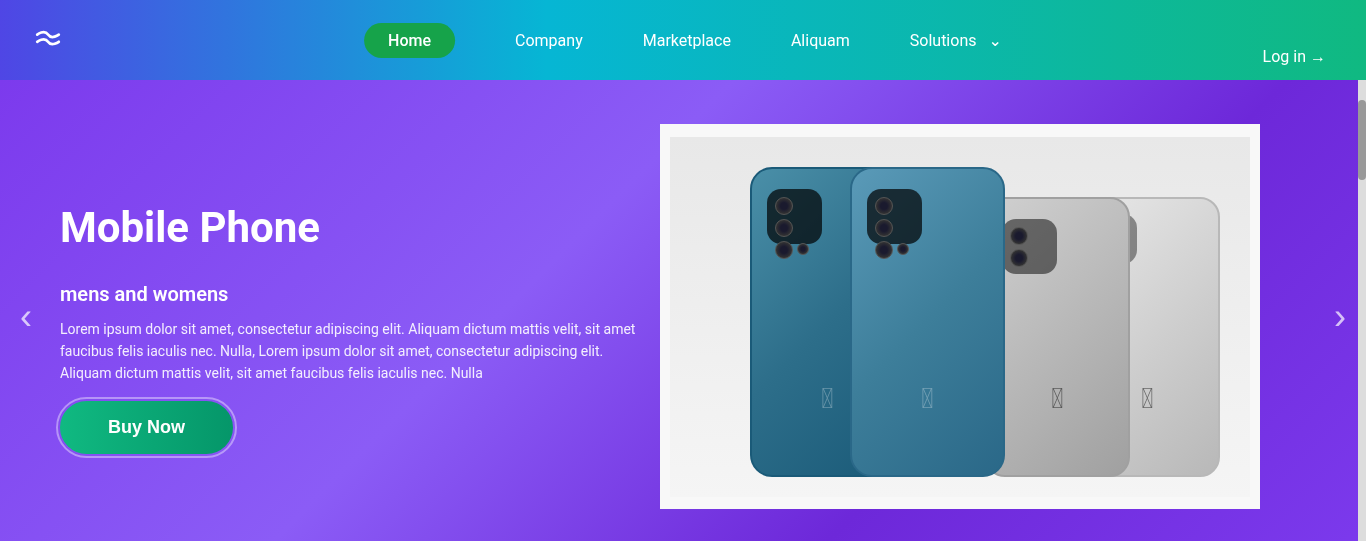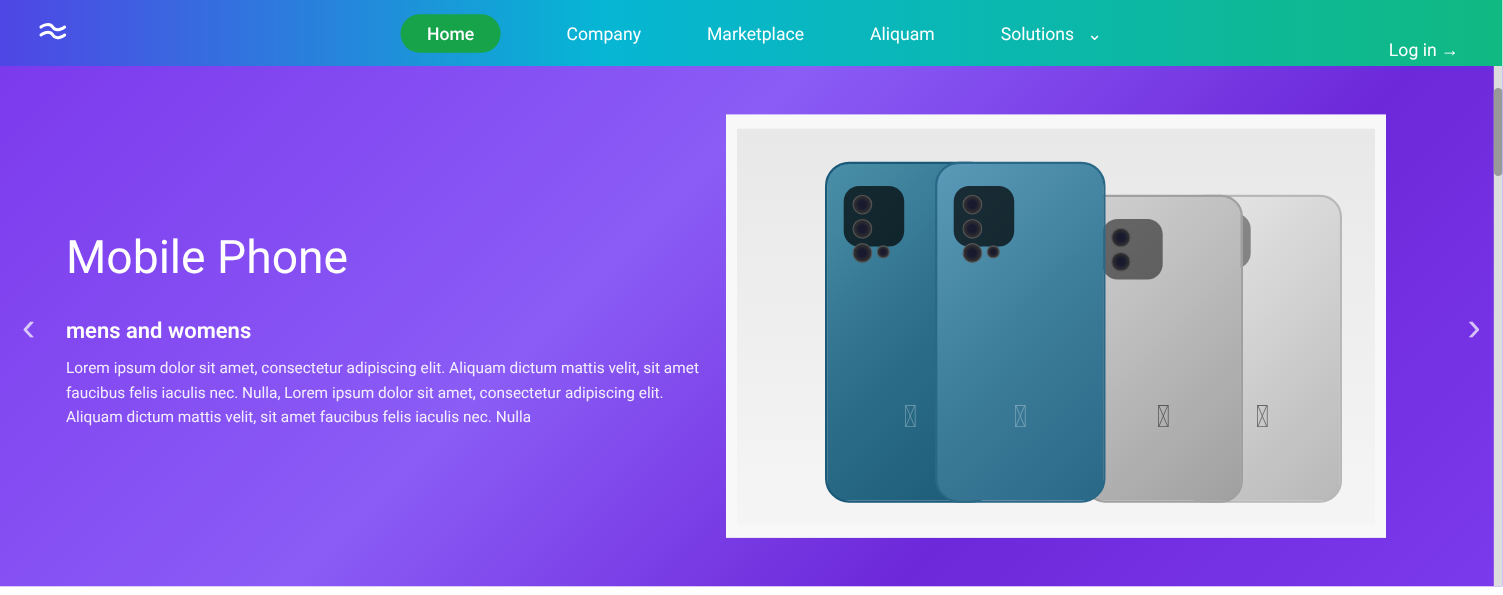--- a/index.html
+++ b/index.html
@@ -11,21 +11,21 @@
     body {
       font-family: -apple-system, BlinkMacSystemFont, 'Segoe UI', Roboto, sans-serif;
       width: 1366px;
       height: 541px;
       overflow: hidden;
     }
 
     
     nav {
       background: linear-gradient(90deg, #4f46e5 0%, #06b6d4 40%, #10b981 100%);
-      height: 60px;
+      height: 80px;
       display: flex;
       align-items: center;
       justify-content: space-between;
       padding: 0 40px 0 30px;
       position: relative;
       z-index: 10;
     }
 
     .nav-logo {
       display: flex;
@@ -90,21 +90,21 @@
 
     .hero-content {
       flex: 1;
       padding: 60px 0 60px 60px;
       max-width: 650px;
       color: white;
     }
 
     .hero-title {
       font-size: 42px;
-      font-weight: 400;
+      font-weight: 700;
       margin-bottom: 28px;
       line-height: 1.2;
       margin-top: 24px;
     }
 
     .hero-subtitle {
       font-size: 20px;
       font-weight: 600;
       margin-bottom: 12px;
     }
@@ -325,20 +325,21 @@
 </nav>
 
 <section class="hero">
 
   <button class="arrow-btn arrow-left">‹</button>
 
   <div class="hero-content">
     <h1 class="hero-title">Mobile Phone</h1>
     <h3 class="hero-subtitle">mens and womens</h3>
     <p class="hero-description">Lorem ipsum dolor sit amet, consectetur adipiscing elit. Aliquam dictum mattis velit, sit amet faucibus felis iaculis nec. Nulla, Lorem ipsum dolor sit amet, consectetur adipiscing elit. Aliquam dictum mattis velit, sit amet faucibus felis iaculis nec. Nulla</p>
+    <button class="buy-now-btn">Buy Now</button>
   </div>
 
   <div class="hero-image-area">
     <div class="phone-image-container">
       <div class="phones-wrapper">
 
         <div class="phone phone-1">
           <div class="camera-module">
             <div class="camera-lens"></div>
             <div class="camera-lens"></div>

